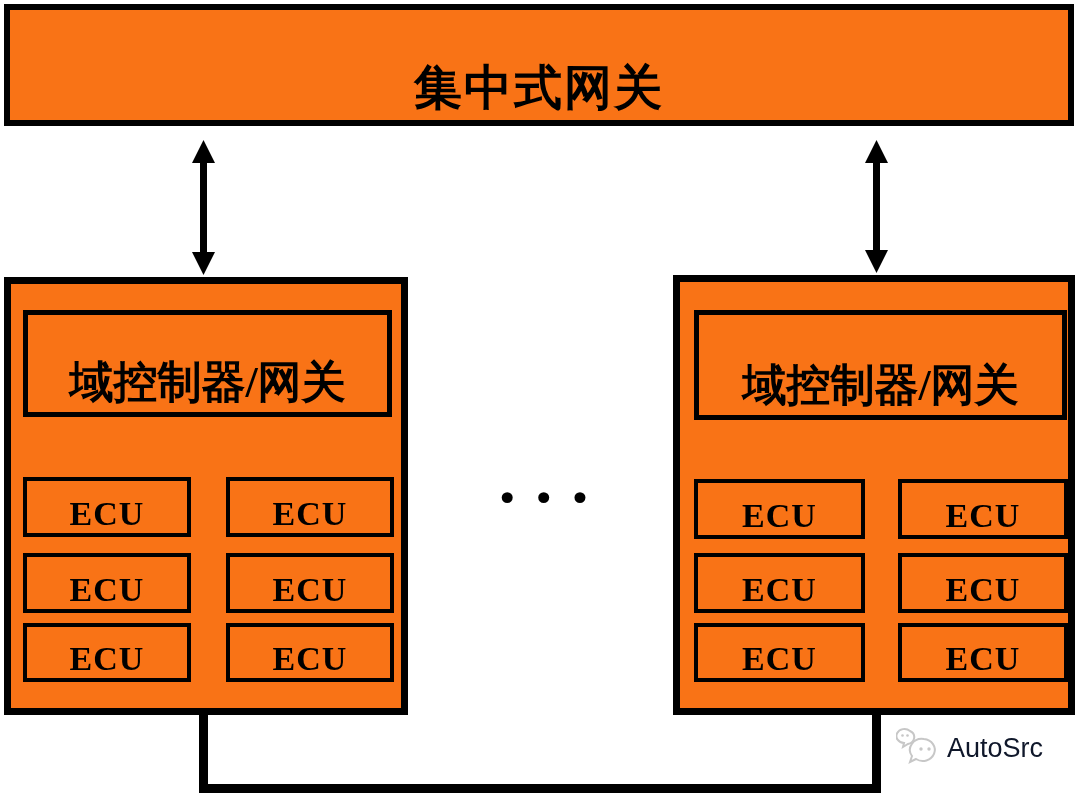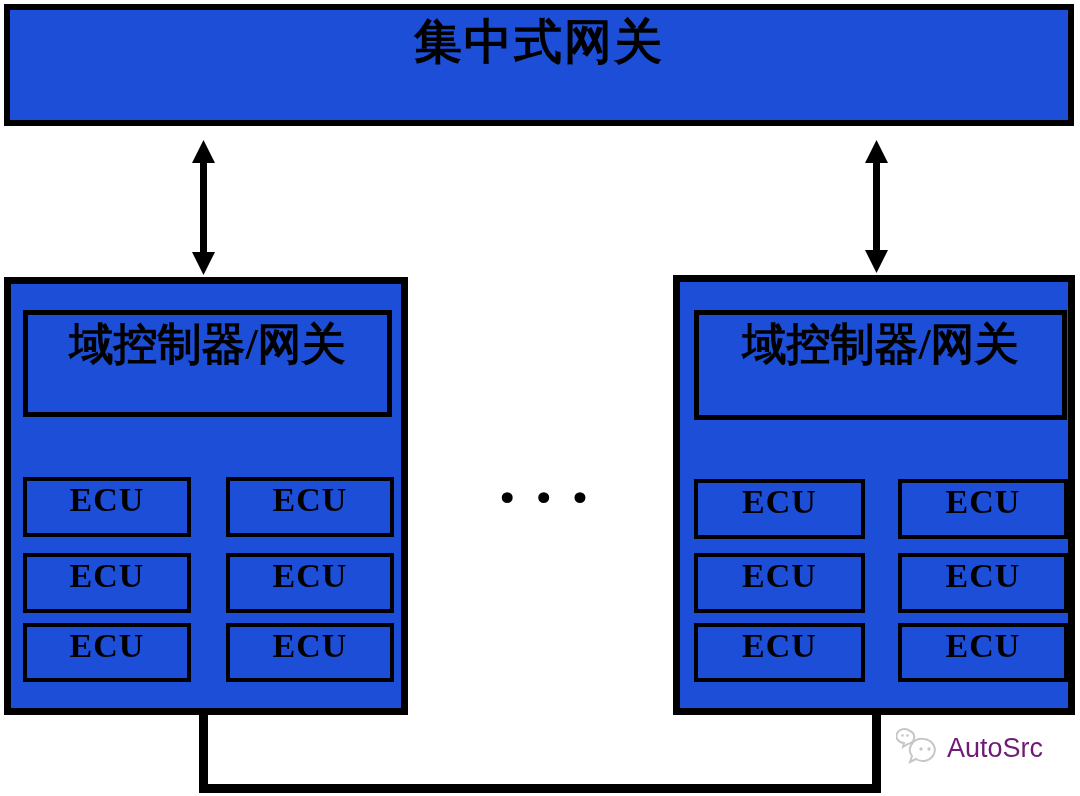--- a/index.html
+++ b/index.html
@@ -10,23 +10,23 @@
     background: #ffffff;
     overflow: hidden;
     font-family: "Liberation Serif", "DejaVu Serif", serif;
     color: #000000;
   }
   .box {
     position: absolute;
     box-sizing: border-box;
     border-style: solid;
     border-color: #000000;
-    background: #1d4ed8;
+    background: #f97316;
     display: flex;
-    align-items: flex-start;
+    align-items: flex-end;
     justify-content: center;
     text-align: center;
   }
   
   #gateway-box { left: 4px; top: 4px; width: 1070px; height: 122px; border-width: 6px; }
   #gateway-box .lbl { font-size: 48px; font-weight: 600; letter-spacing: 2px; }
 
   
   #domain-box-1 { left: 4px;   top: 277px; width: 404px; height: 438px; border-width: 7px; }
   #domain-box-2 { left: 673px; top: 275px; width: 402px; height: 440px; border-width: 7px; }
@@ -74,21 +74,21 @@
     pointer-events: none;
   }
 
   
   #watermark {
     position: absolute;
     left: 896px; top: 727px;
     display: flex;
     align-items: center;
     gap: 5px;
-    color: #701a75;
+    color: #0f172a;
     font-family: "Liberation Sans", "DejaVu Sans", sans-serif;
     font-size: 27px;
     font-weight: 400;
   }
 </style>
 </head>
 <body>
 
 <div id="canvas">
 

